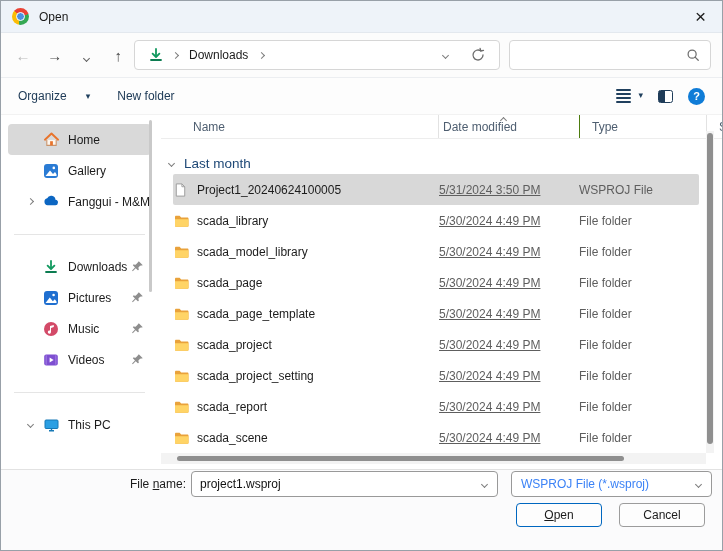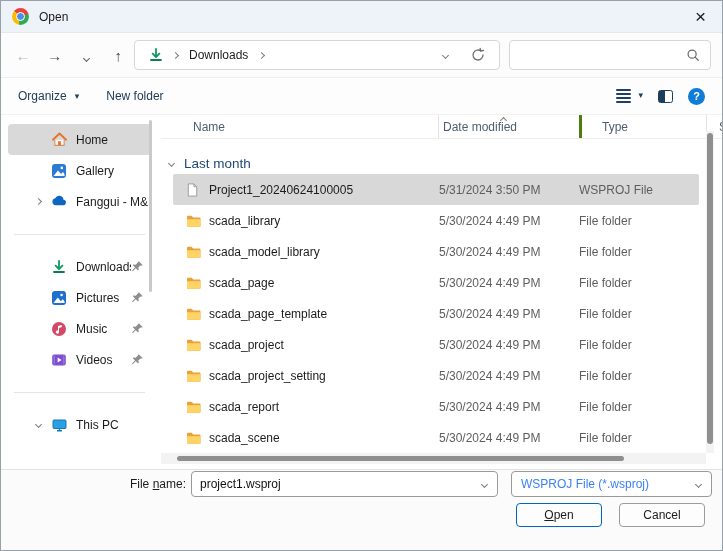--- a/index.html
+++ b/index.html
@@ -37,67 +37,67 @@
   .crumb-label { margin:0 11px; }
   .crumb-spacer { flex:1; }
   .crumb-refresh { display:flex; margin-left:22px; }
   .search-bar { width:202px; height:30px; border:1px solid #d6d6d6; border-radius:4px; background:#fff;
                 margin-left:9px; flex:none; display:flex; align-items:center; padding:0 10px; }
   .search-input { flex:1; min-width:0; border:none; outline:none; background:transparent; font-size:12px; }
 
   
   .toolbar { height:38px; display:flex; align-items:center; background:#fdfdfd;
              padding:0 17px; border-top:1px solid #eceef1; border-bottom:1px solid #f2f2f2; }
-  .tb-btn { display:flex; align-items:center; gap:8px; font-size:12px; color:#203c58; }
+  .tb-btn { display:flex; align-items:center; gap:19px; font-size:12px; color:#203c58; }
   .tb-gap { margin-left:27px;justify-content:flex-end; }
   .caret { font-size:9px; color:#20405e; line-height:1; }
   .tb-right { margin-left:auto; display:flex; align-items:center; gap:15px; }
   .lines-icon { display:flex; flex-direction:column; gap:2.4px; width:15px; }
   .lines-icon i { display:block; height:1.8px; background:#20405e; border-radius:1px; }
   .view-btn { display:flex; align-items:center; gap:7px; }
   .pane-icon { width:15px; height:13px; border:1.6px solid #1f3c59; border-radius:2.5px;
                background:linear-gradient(to right,#1f3c59 0 46%,#fff 46%); }
   .help-icon { width:17px; height:17px; border-radius:50%; background:#0f7cd7; color:#fff;
                font-size:11px; font-weight:bold; display:flex; align-items:center; justify-content:center; }
 
   
   .main { display:flex; height:354px; background:#fff; position:relative; }
 
   .sidebar { width:160px; flex:none; padding-top:9px; position:relative; overflow:hidden; }
   .sb-item { height:31px; display:flex; align-items:center; margin:0 10px 0 7px;
-             padding-left:18px; border-radius:4px; }
+             padding-left:10px; border-radius:4px; }
   .sb-item.sel { background:#d9d9d9; }
   .sb-exp { width:24px; flex:none; display:flex; justify-content:center; }
   .sb-ico { width:18px; height:17px; flex:none; margin-right:8px; display:flex;
             align-items:center; justify-content:center; }
   .sb-label { flex:1; white-space:nowrap; overflow:hidden; }
   .sb-pin { width:14px; flex:none; margin-right:6px; display:flex; }
   .sb-sep { border-top:1px solid #e5e5e5; margin:17px 16px 16px 13px; }
   .sb-scroll { position:absolute; left:148px; top:5px; width:3px; height:172px;
                background:#c9c9c9; border-radius:2px; }
 
   .filearea { flex:1; position:relative; overflow:hidden; }
   .cols { display:flex; height:24px; align-items:stretch; font-size:12px; color:#4e5e70;
           border-bottom:1px solid #ededed; }
   .col { display:flex; align-items:center; }
   .col-name { width:277px; padding-left:32px; }
   .col-date { width:141px; border-left:1px solid #e2e2e2; padding-left:4px; position:relative; }
-  .col-type { width:127px; border-left:3px solid #4d7c0f; padding-left:20px; }
+  .col-type { width:127px; border-left:1px solid #4d7c0f; padding-left:12px; }
   .col-size { flex:1; border-left:1px solid #e2e2e2; padding-left:12px; overflow:hidden; white-space:nowrap; }
   .sort-chev { position:absolute; left:62px; top:3px; }
 
   .group-row { display:flex; align-items:center; gap:10px; height:22px; margin:13px 9px 0 8px;
                font-size:13.5px; color:#1e4876;text-align:right; }
 
   .rows { margin:0 23px 0 12px; }
-  .frow { height:31px; display:flex; align-items:center; padding-left:12px; border-radius:2px; }
+  .frow { height:31px; display:flex; align-items:center; padding-left:0; border-radius:2px; }
   .frow.sel { background:#d8d8d8; }
   .f-ico { width:17px; height:16px; flex:none; display:flex; align-items:center; }
   .f-name { flex:1; margin-left:7px; white-space:nowrap; overflow:hidden; color:#1c1c1c; }
-  .f-date { width:140px; flex:none; color:#5e5e5e; }
+  .f-date { width:140px; flex:none; color:#5e5e5e;text-decoration:underline; }
   .f-type { width:120px; flex:none; color:#5e5e5e; }
 
   .vscroll { position:absolute; left:545px; top:16px; width:8px; height:322px; background:#f3f3f3; }
   .vthumb { position:absolute; left:1px; top:2px; width:6px; height:311px; background:#8f8f8f; border-radius:3px; }
   .hscroll { position:absolute; left:0; top:338px; width:545px; height:11px; background:#f3f3f3; }
   .hthumb { position:absolute; left:16px; top:3px; width:447px; height:5px; background:#8f8f8f; border-radius:3px; }
 
   
   .footer { height:92px; background:#fbfbfc; border-top:1px solid #e2e2e2; position:relative; padding-top:1px; }
   .f-row1 { display:flex; align-items:center; height:26px; }

